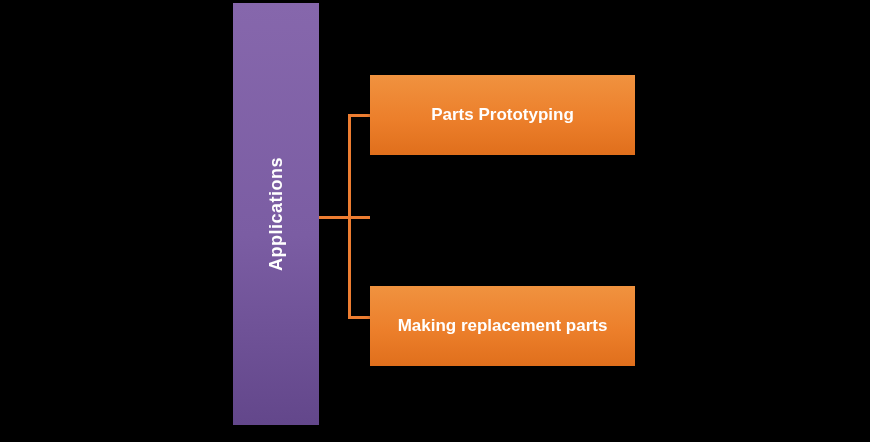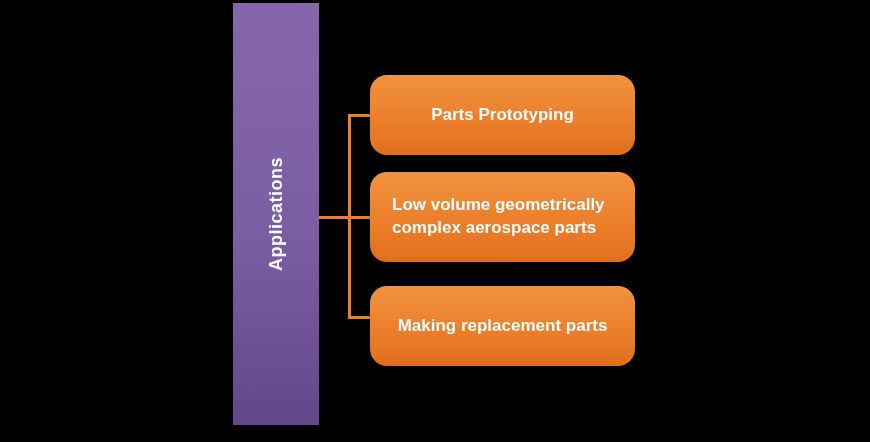--- a/index.html
+++ b/index.html
@@ -37,29 +37,28 @@
     white-space: nowrap;
   }
   .node-box {
     position: absolute;
     left: 370px;
     width: 265px;
     background: linear-gradient(180deg, #F0923F 0%, #EC7F2B 55%, #E06F1C 100%);
     display: flex;
     align-items: center;
     justify-content: center;
-    text-align: left;
+    text-align: right;
     color: #FFFFFF;
     font-size: 17px;
     font-weight: bold;
     line-height: 1.35;
     padding: 17px 22px;
     box-sizing: border-box;
     box-shadow: 2px 2px 5px rgba(0,0,0,0.6);
-    border-radius: 17px;
   }
   .node-1 { top: 75px;  height: 80px; }
   .node-2 { top: 172px; height: 90px; }
   .node-3 { top: 286px; height: 80px; }
   .connector {
     position: absolute;
     background: #ED7D31;
   }
   .conn-trunk-h { left: 319px; top: 216px; width: 29px; height: 3px; }
   .conn-spine-v { left: 348px; top: 114px; width: 3px; height: 204px; }
@@ -79,21 +78,18 @@
   <div class="connector conn-trunk-h"></div>
   <div class="connector conn-spine-v"></div>
   <div class="connector conn-stub-1"></div>
   <div class="connector conn-stub-2"></div>
   <div class="connector conn-stub-3"></div>
 
   <div class="node-box node-1">
     <span>Parts Prototyping</span>
   </div>
 
-  <div class="node-box node-2">
-    <span>Low volume geometrically complex aerospace parts</span>
-  </div>
 
   <div class="node-box node-3">
     <span>Making replacement parts</span>
   </div>
 
 </div>
 
 </body></html>

